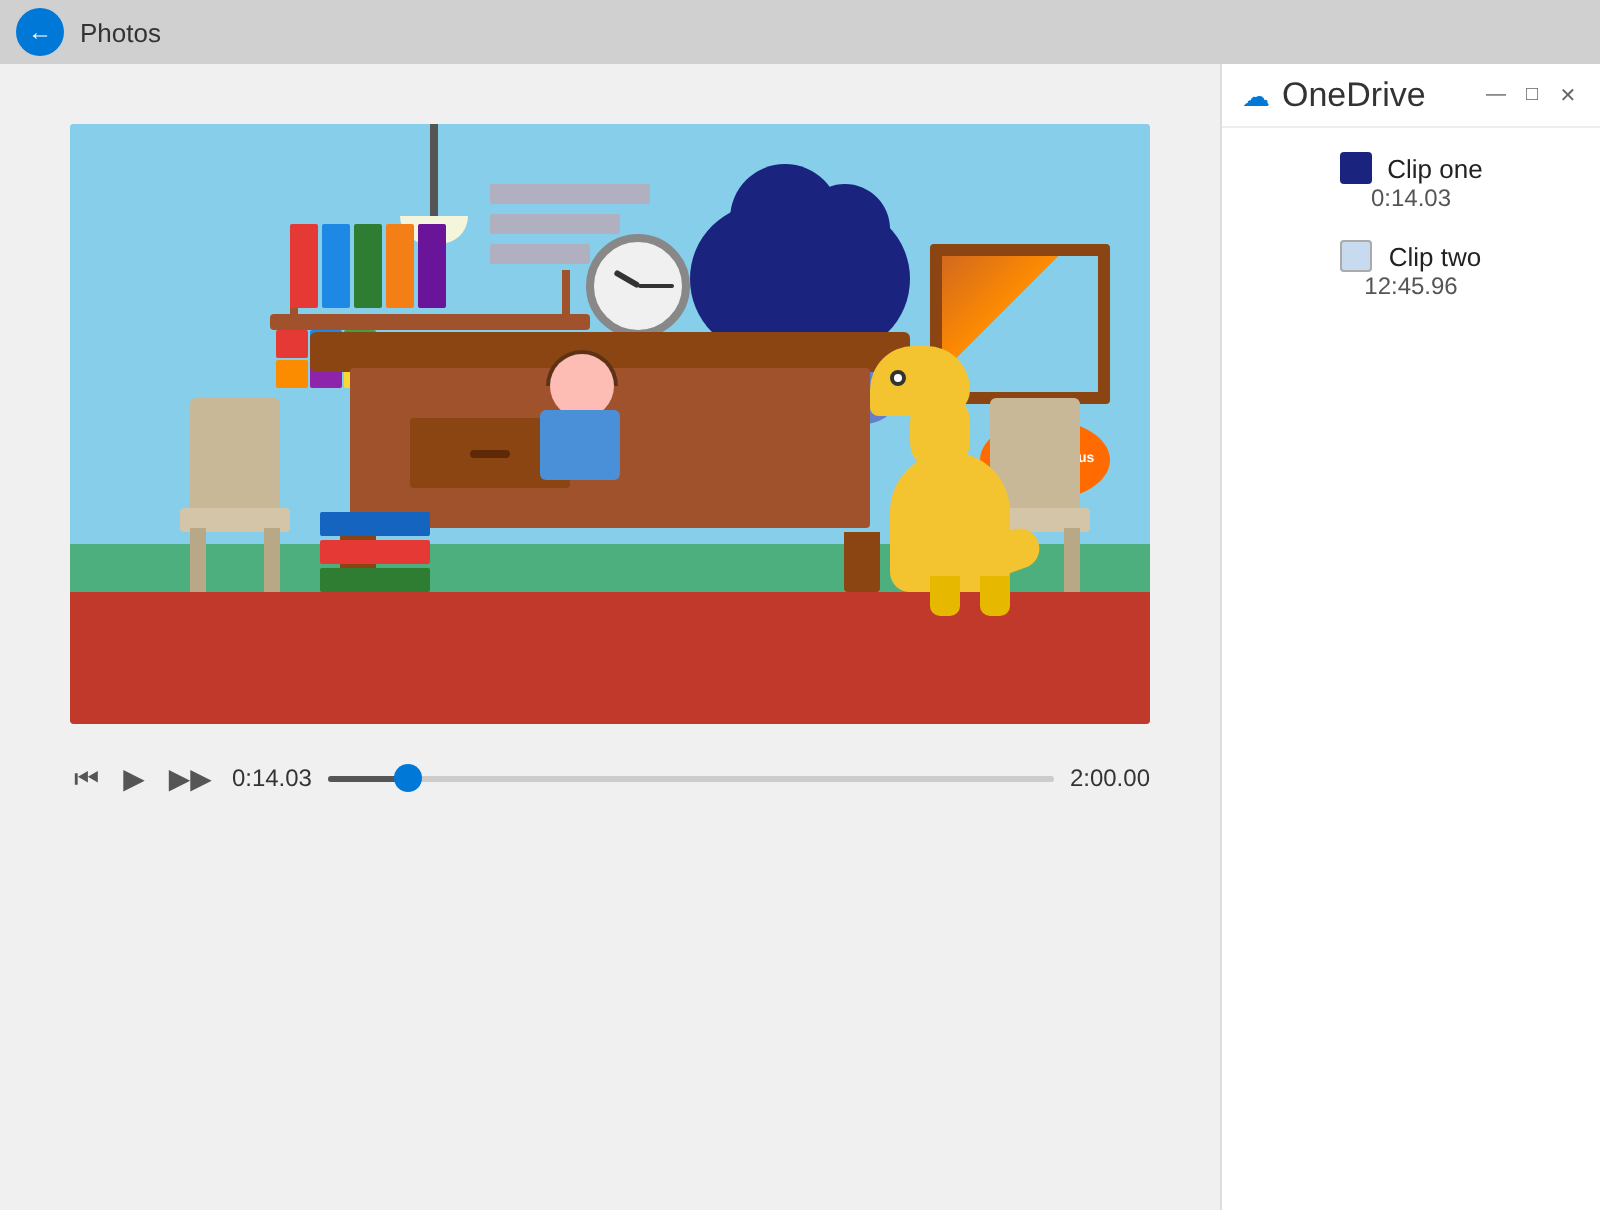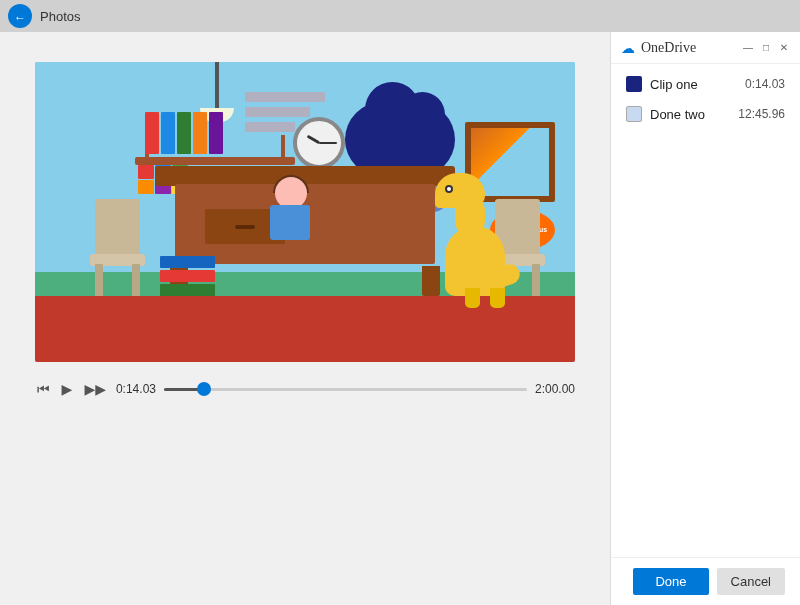--- a/index.html
+++ b/index.html
@@ -596,24 +596,23 @@
       padding: 0 10px;
       background: white;
       border-bottom: 1px solid #eee;
     }
     .onedrive-icon {
       color: #0078d7;
       font-size: 14px;
       margin-right: 6px;
     }
     .onedrive-title {
-      font-size: 14px;
+      font-size: 17px;
       color: #333;
       flex: 1;
-      font-family: Liberation Serif, serif;
     }
     .window-controls {
       display: flex;
       gap: 6px;
     }
     .win-btn {
       width: 12px;
       height: 12px;
       display: flex;
       align-items: center;
@@ -636,20 +635,21 @@
     .clips-list {
       flex: 1;
       padding: 12px 15px;
     }
 
     .clip-item {
       display: flex;
       align-items: center;
       justify-content: space-between;
       margin-bottom: 14px;
+      flex-direction: column;
     }
     .clip-left {
       display: flex;
       align-items: center;
       gap: 8px;
     }
     .clip-color {
       width: 16px;
       height: 16px;
       border-radius: 2px;
@@ -839,27 +839,23 @@
         <div class="clip-left">
           <div class="clip-color" style="background:#1a237e;"></div>
           <span class="clip-name">Clip one</span>
         </div>
         <span class="clip-duration">0:14.03</span>
       </div>
 
       <div class="clip-item">
         <div class="clip-left">
           <div class="clip-color" style="background:#c8daf0;border:1px solid #aaa;"></div>
-          <span class="clip-name">Done two</span>
+          <span class="clip-name">Clip two</span>
         </div>
         <span class="clip-duration">12:45.96</span>
       </div>
 
     </div>
 
-    <div class="split-footer">
-      <button class="btn-done">Done</button>
-      <button class="btn-cancel">Cancel</button>
-    </div>
 
   </div>
 
 </div>
 
 </body></html>

